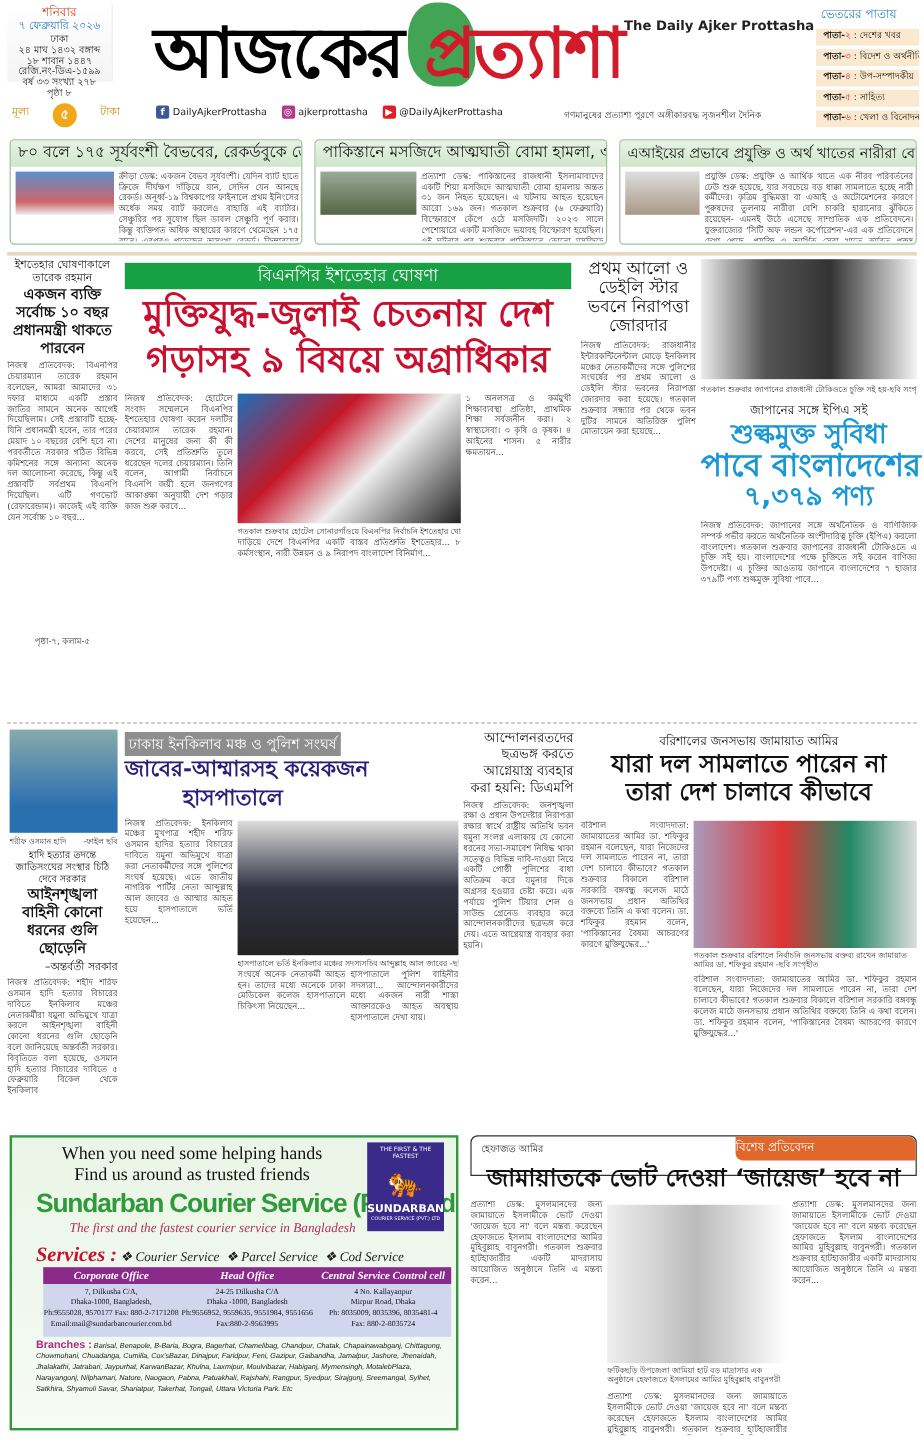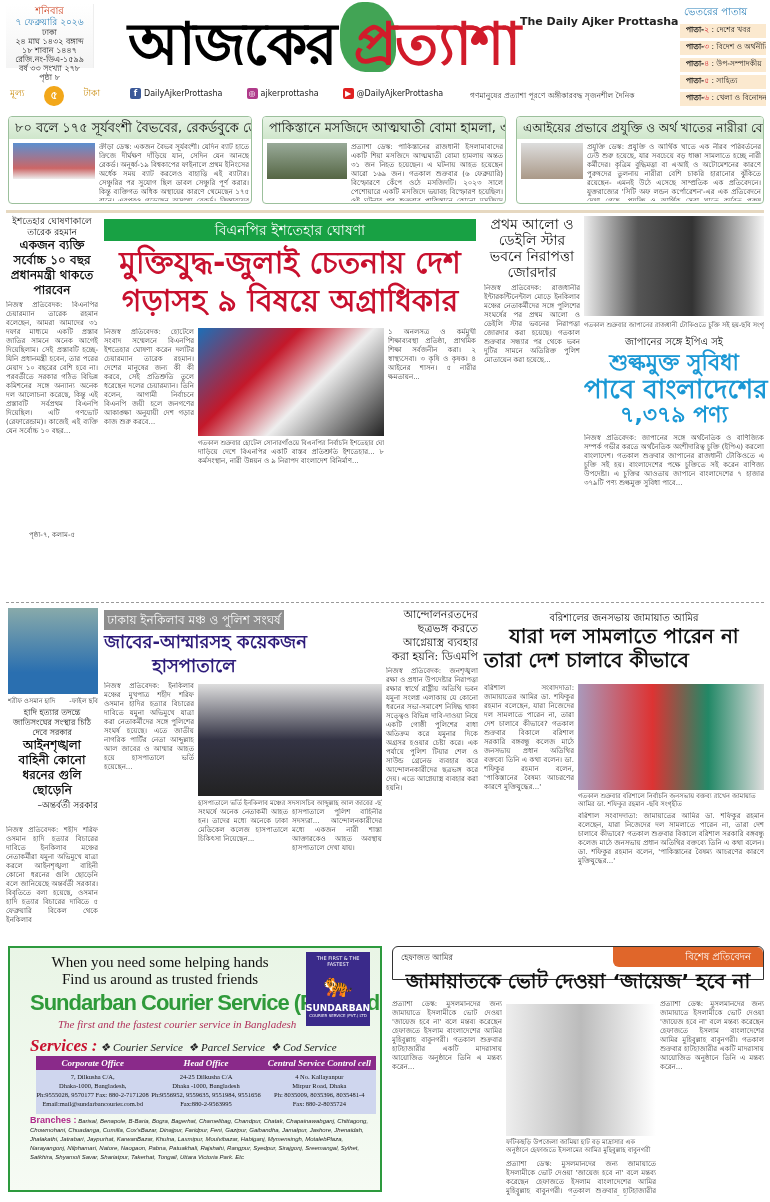--- a/index.html
+++ b/index.html
@@ -10,21 +10,21 @@
 .masthead-date .day{color:#d04a2a;font-size:10px;line-height:13px}
 .masthead-date .date{color:#2a7fb8;font-size:9px;line-height:11px}
 .price{left:10px;top:86px;width:90px;height:20px;display:flex;align-items:flex-start;gap:20px;font-size:9px;color:#c98a0a}
 .price .coin{width:20px;height:20px;border-radius:50%;background:#f2a71a;color:#fff;font-weight:bold;display:flex;align-items:center;justify-content:center;font-size:11px}
 .logo{left:128px;top:4px;width:370px;height:80px;font-size:58px;font-weight:bold;line-height:80px;letter-spacing:-2px;white-space:nowrap}
 .logo .a{color:#000}
 .logo .b{color:#d11b2a}
 .mapblob{left:340px;top:2px;width:56px;height:70px;background:#2e9a42;border-radius:40% 50% 30% 45%;opacity:.9}
 .eng-name{left:520px;top:15px;font-size:11px;font-weight:bold;color:#222;white-space:nowrap}
 .tagline{left:470px;top:90px;font-size:7.5px;color:#333;white-space:nowrap}
-.social{left:130px;top:88px;display:flex;gap:24px;font-size:8px;color:#222;align-items:center}
+.social{left:130px;top:88px;display:flex;gap:12px;font-size:8px;color:#222;align-items:center}
 .social span.ico{display:inline-block;width:11px;height:11px;border-radius:2px;color:#fff;font-size:8px;line-height:11px;text-align:center;font-weight:bold;margin-right:3px}
 .inside{left:680px;top:4px;width:86px}
 .inside .title{font-size:10px;color:#2a7fb8;margin-bottom:3px;padding-left:4px}
 .inside .item{font-size:7.5px;line-height:12px;height:14px;background:#fbe9cf;margin-bottom:3px;padding-left:6px;white-space:nowrap;overflow:hidden}
 .inside .item .pg{color:#111;font-weight:bold}
 .inside .item .num{color:#d11b2a}
 .box{border:1px solid #9cc09c;border-radius:4px;background:#fff;overflow:hidden}
 .boxhead{background:linear-gradient(#e8f4e6,#cfe6cb);font-size:13px;line-height:22px;padding-left:6px;white-space:nowrap;overflow:hidden;color:#111}
 .photo{background:#8a9aa8;position:absolute}
 .caption{font-size:6.5px;color:#333;white-space:nowrap;overflow:hidden}
@@ -47,21 +47,21 @@
 .ad .services b{color:#c8102e;font-size:17px}
 .ad .offices{position:absolute;left:26px;top:108px;width:340px}
 .ad .offhead{display:flex;background:#8a2a8a;color:#fff;font-family:"Liberation Serif",serif;font-style:italic;font-weight:bold;font-size:9px;height:14px;line-height:14px}
 .ad .offhead div{flex:1;text-align:center}
 .ad .offbody{display:flex;background:#cfd6ee;font-family:"Liberation Serif",serif;font-size:6.5px;line-height:9px;padding:2px 0;height:44px}
 .ad .offbody div{flex:1;text-align:center;overflow:hidden}
 .ad .branches{position:absolute;left:20px;top:168px;width:344px;font-family:"Liberation Sans",sans-serif;font-style:italic;font-size:6px;line-height:9px;color:#222}
 .ad .branches b{font-style:normal;color:#b02a8a;font-size:9px}
 .ad .foot{position:absolute;left:0;bottom:0;width:100%;height:20px;background:#1e6db5;color:#fff;font-family:"Liberation Sans",sans-serif;font-size:8.5px;line-height:20px;text-align:center;white-space:nowrap}
 .special{left:392px;top:946px;width:372px;height:34px;border:1px solid #333;border-radius:6px 6px 0 0;background:#fff}
-.special .tag{position:absolute;right:0;top:0;width:150px;height:20px;background:#e0662a;color:#fff;font-size:10px;line-height:20px;text-align:right;padding-right:12px;border-radius:0 6px 0 6px}
+.special .tag{position:absolute;right:0;top:0;width:150px;height:20px;background:#e0662a;color:#fff;font-size:10px;line-height:20px;text-align:left;padding-right:12px;border-radius:0 6px 0 6px}
 .special .kicker{position:absolute;left:8px;top:4px;font-size:8px;color:#333}
 </style>
 </head>
 <body>
 
 <div class="abs masthead-date">
   <div class="day">শনিবার</div>
   <div class="date">৭ ফেব্রুয়ারি ২০২৬</div>
   <div>ঢাকা</div>
   <div>২৪ মাঘ ১৪৩২ বঙ্গাব্দ</div>
@@ -146,40 +146,40 @@
 
 <div class="photo" style="left:8px;top:608px;width:90px;height:86px;background:linear-gradient(#8aa,#2a6fb0 75%)"></div>
 <div class="abs caption" style="left:8px;top:696px;width:90px;display:flex;justify-content:space-between">
   <span>শরীফ ওসমান হাদি</span>
     <span>-ফাইল ছবি</span>
 </div>
 <div class="abs" style="left:6px;top:708px;width:92px;text-align:center">
   <div style="font-size:8px;line-height:10px">হাদি হত্যার তদন্তে জাতিসংঘের সংস্থার চিঠি দেবে সরকার</div>
   <div style="font-size:12px;line-height:15px;font-weight:bold">আইনশৃঙ্খলা বাহিনী কোনো ধরনের গুলি ছোড়েনি</div>
   <div style="font-size:9px;text-align:right">–অন্তর্বর্তী সরকার</div>
-  <div class="txt" style="height:118px;margin-top:13px">নিজস্ব প্রতিবেদক: শহীদ শরিফ ওসমান হাদি হত্যার বিচারের দাবিতে ইনকিলাব মঞ্চের নেতাকর্মীরা যমুনা অভিমুখে যাত্রা করলে আইনশৃঙ্খলা বাহিনী কোনো ধরনের গুলি ছোড়েনি বলে জানিয়েছে অন্তর্বর্তী সরকার। বিবৃতিতে বলা হয়েছে, ওসমান হাদি হত্যার বিচারের দাবিতে ৫ ফেব্রুয়ারি বিকেল থেকে ইনকিলাব</div>
+  <div class="txt" style="height:118px;margin-top:2px">নিজস্ব প্রতিবেদক: শহীদ শরিফ ওসমান হাদি হত্যার বিচারের দাবিতে ইনকিলাব মঞ্চের নেতাকর্মীরা যমুনা অভিমুখে যাত্রা করলে আইনশৃঙ্খলা বাহিনী কোনো ধরনের গুলি ছোড়েনি বলে জানিয়েছে অন্তর্বর্তী সরকার। বিবৃতিতে বলা হয়েছে, ওসমান হাদি হত্যার বিচারের দাবিতে ৫ ফেব্রুয়ারি বিকেল থেকে ইনকিলাব</div>
 </div>
 
 <div class="abs graybar" style="left:104px;top:610px;width:180px;height:20px;font-size:12px;line-height:20px;white-space:nowrap;overflow:hidden">ঢাকায় ইনকিলাব মঞ্চ ও পুলিশ সংঘর্ষ</div>
 <div class="abs hl-navy" style="left:104px;top:630px;width:180px;text-align:center;font-size:18px;line-height:24px;white-space:nowrap">জাবের-আম্মারসহ কয়েকজন</div>
 <div class="abs hl-navy" style="left:104px;top:654px;width:180px;text-align:center;font-size:18px;line-height:24px">হাসপাতালে</div>
 <div class="abs txt" style="left:104px;top:682px;width:90px;height:234px">নিজস্ব প্রতিবেদক: ইনকিলাব মঞ্চের মুখপাত্র শহীদ শরিফ ওসমান হাদির হত্যার বিচারের দাবিতে যমুনা অভিমুখে যাত্রা করা নেতাকর্মীদের সঙ্গে পুলিশের সংঘর্ষ হয়েছে। এতে জাতীয় নাগরিক পার্টির নেতা আব্দুল্লাহ আল জাবের ও আম্মার আহত হয়ে হাসপাতালে ভর্তি হয়েছেন...</div>
 <div class="photo" style="left:198px;top:684px;width:184px;height:112px;background:linear-gradient(#ddd,#334 50%,#222)"></div>
 <div class="abs caption" style="left:198px;top:798px;width:184px">হাসপাতালে ভর্তি ইনকিলাব মঞ্চের সদস্যসচিব আব্দুল্লাহ আল জাবের -ছবি সংগৃহীত</div>
 <div class="abs txt" style="left:198px;top:808px;width:90px;height:108px">সংঘর্ষে অনেক নেতাকর্মী আহত হন। তাদের মধ্যে অনেকে ঢাকা মেডিকেল কলেজ হাসপাতালে চিকিৎসা নিয়েছেন...</div>
 <div class="abs txt" style="left:292px;top:808px;width:90px;height:108px">হাসপাতালে পুলিশ বাহিনীর সদস্যরা... আন্দোলনকারীদের মধ্যে একজন নারী শাস্তা আক্তারকেও আহত অবস্থায় হাসপাতালে দেখা যায়।</div>
 
 <div class="abs" style="left:386px;top:608px;width:92px">
   <div style="font-size:11px;line-height:14px;text-align:right">আন্দোলনরতদের ছত্রভঙ্গ করতে আগ্নেয়াস্ত্র ব্যবহার করা হয়নি: ডিএমপি</div>
   <div class="txt" style="height:236px;margin-top:3px">নিজস্ব প্রতিবেদক: জনশৃঙ্খলা রক্ষা ও প্রধান উপদেষ্টার নিরাপত্তা রক্ষার স্বার্থে রাষ্ট্রীয় অতিথি ভবন যমুনা সংলগ্ন এলাকায় যে কোনো ধরনের সভা-সমাবেশ নিষিদ্ধ থাকা সত্ত্বেও বিভিন্ন দাবি-দাওয়া নিয়ে একটি গোষ্ঠী পুলিশের বাধা অতিক্রম করে যমুনার দিকে অগ্রসর হওয়ার চেষ্টা করে। এক পর্যায়ে পুলিশ টিয়ার শেল ও সাউন্ড গ্রেনেড ব্যবহার করে আন্দোলনকারীদের ছত্রভঙ্গ করে দেয়। এতে আগ্নেয়াস্ত্র ব্যবহার করা হয়নি।</div>
 </div>
 
 <div class="abs" style="left:484px;top:610px;width:280px;text-align:center;font-size:10px">বরিশালের জনসভায় জামায়াত আমির</div>
 <div class="abs" style="left:484px;top:624px;width:280px;text-align:center;font-size:20px;line-height:24px;font-weight:bold;white-space:nowrap">যারা দল সামলাতে পারেন না</div>
-<div class="abs" style="left:484px;top:648px;width:280px;text-align:left;font-size:20px;line-height:24px;font-weight:bold;white-space:nowrap">তারা দেশ চালাবে কীভাবে</div>
+<div class="abs" style="left:484px;top:648px;width:280px;text-align:center;font-size:20px;line-height:24px;font-weight:bold;white-space:nowrap">তারা দেশ চালাবে কীভাবে</div>
 <div class="abs txt" style="left:484px;top:684px;width:90px;height:232px">বরিশাল সংবাদদাতা: জামায়াতের আমির ডা. শফিকুর রহমান বলেছেন, যারা নিজেদের দল সামলাতে পারেন না, তারা দেশ চালাবে কীভাবে? গতকাল শুক্রবার বিকালে বরিশাল সরকারি বঙ্গবন্ধু কলেজ মাঠে জনসভায় প্রধান অতিথির বক্তব্যে তিনি এ কথা বলেন। ডা. শফিকুর রহমান বলেন, 'পাকিস্তানের বৈষম্য আচরণের কারণে মুক্তিযুদ্ধের...'</div>
 <div class="photo" style="left:578px;top:684px;width:186px;height:106px;background:linear-gradient(90deg,#a9b 0%,#d33 40%,#286 70%,#ddd)"></div>
 <div class="abs caption" style="left:578px;top:792px;width:186px;white-space:normal;line-height:8px">
   <span>গতকাল শুক্রবার বরিশালে নির্বাচনি জনসভায় বক্তব্য রাখেন জামায়াত আমির ডা. শফিকুর রহমান</span> <span>-ছবি সংগৃহীত</span>
 </div>
 <div class="abs txt" style="left:578px;top:812px;width:186px;height:104px">বরিশাল সংবাদদাতা: জামায়াতের আমির ডা. শফিকুর রহমান বলেছেন, যারা নিজেদের দল সামলাতে পারেন না, তারা দেশ চালাবে কীভাবে? গতকাল শুক্রবার বিকালে বরিশাল সরকারি বঙ্গবন্ধু কলেজ মাঠে জনসভায় প্রধান অতিথির বক্তব্যে তিনি এ কথা বলেন। ডা. শফিকুর রহমান বলেন, 'পাকিস্তানের বৈষম্য আচরণের কারণে মুক্তিযুদ্ধের...'</div>
 
 <div class="abs ad">
   <div class="slogan">
     <div>When you need some helping hands</div>

